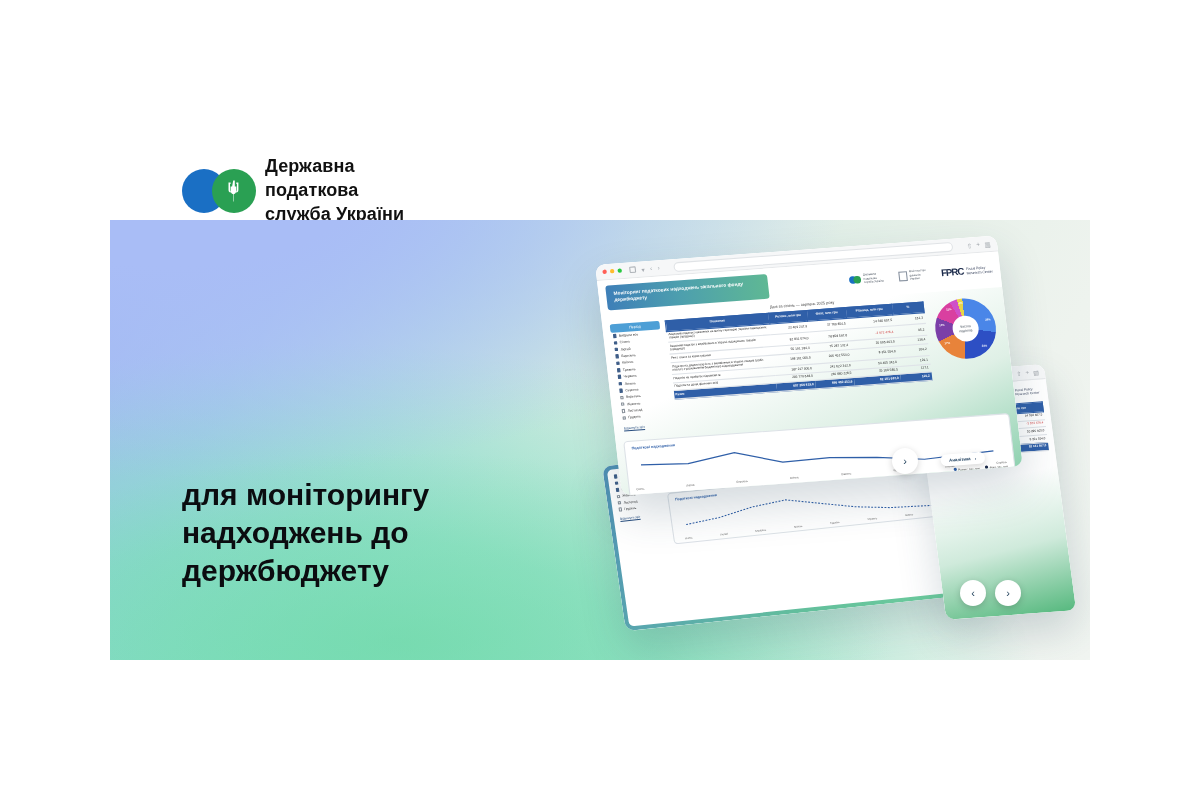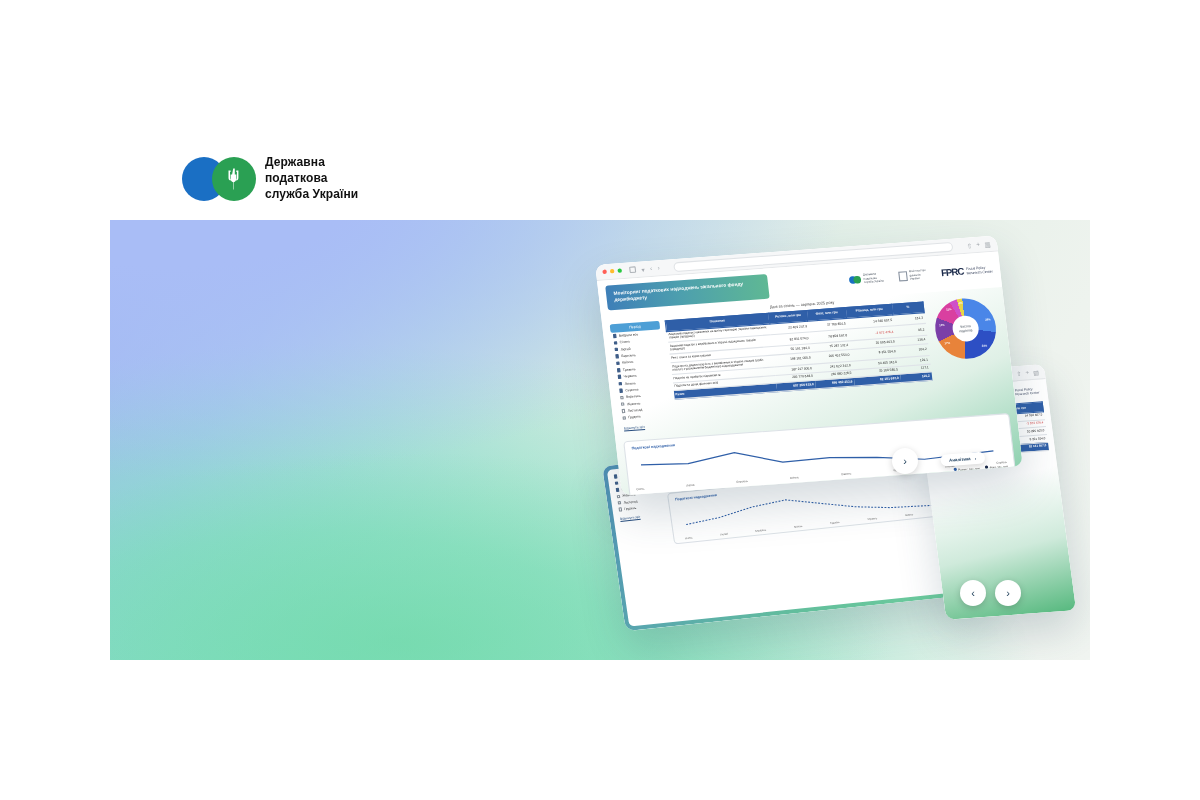--- a/index.html
+++ b/index.html
@@ -23,21 +23,21 @@
     background: #1a6fc4;
   }
   .logo-circle-green {
     position: absolute; left: 30px; top: 0;
     width: 44px; height: 44px; border-radius: 50%;
     background: #2aa053;
     display: flex; align-items: center; justify-content: center;
   }
   .trident { width: 20px; height: 24px; }
   .logo-text {
-    font-size: 12px; font-weight: bold; line-height: 1.32;
+    font-size: 18px; font-weight: bold; line-height: 1.32;
     color: #111; letter-spacing: 0.1px; white-space: pre-line;
   }
 
   
   .banner {
     position: absolute; left: 110px; top: 220px;
     width: 980px; height: 440px;
     overflow: hidden;
     background:
       radial-gradient(120% 115% at 6% -8%,  #a9bdf6 0%,  #a9bdf6 16%, rgba(169,189,246,0) 58%),
@@ -199,20 +199,23 @@
         </svg>
       </div>
     </div>
     <div class="logo-text">Державна
 податкова
 служба України</div>
   </div>
 
   <div class="banner">
 
+    <h2 class="subhead">для моніторингу
+надходжень до
+держбюджету</h2>
 
     <div class="mock" id="win-bottom">
       <div class="mock-inner">
         <div class="inner-card">
 
           <div class="filters">
             <div class="filt">
               <span class="cb on"></span>
               <span>Липень</span>
             </div>

